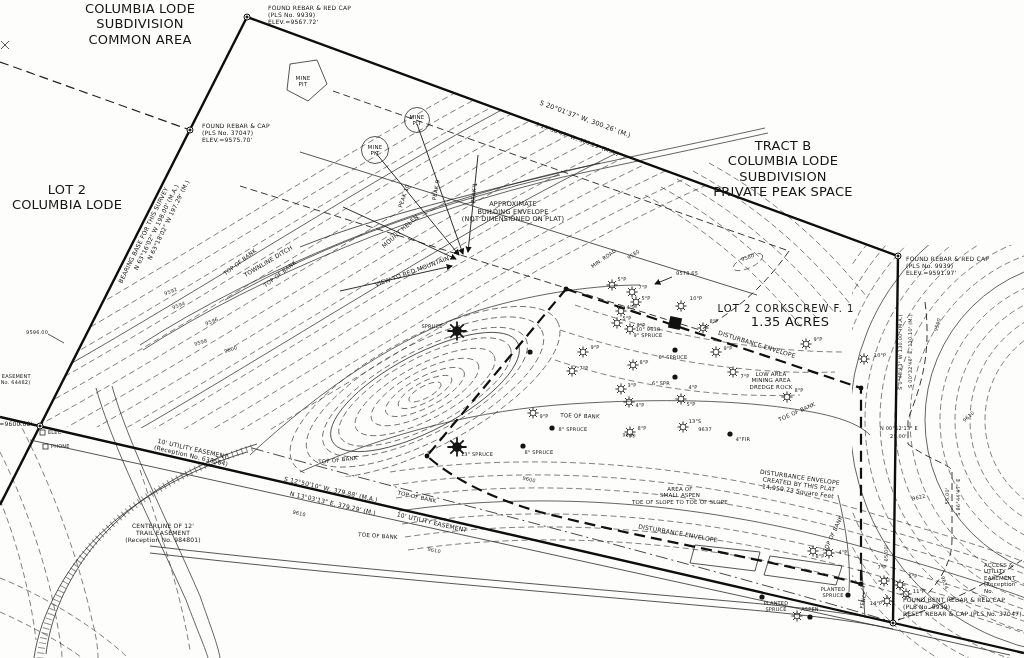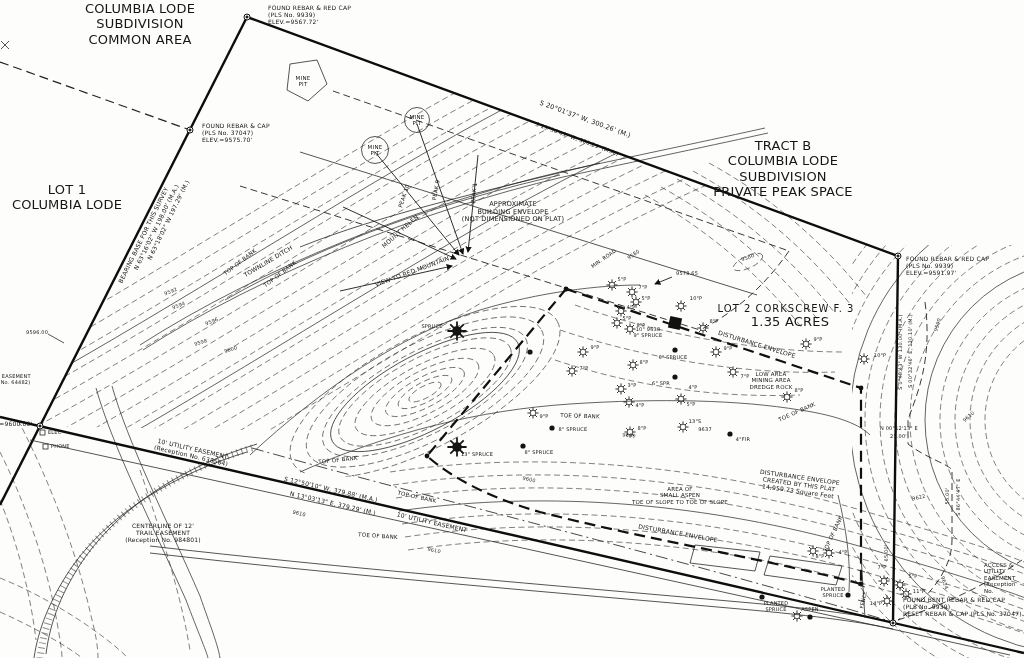--- a/index.html
+++ b/index.html
@@ -284,27 +284,27 @@
     <circle cx="40" cy="426" r="3"></circle>
         <circle cx="40" cy="426" r="1.1" fill="#111"></circle>
   </g>
 </svg>
 
 <div>
 
   <div class="lbl s7" style="left:140px;top:24px">COLUMBIA LODE
 SUBDIVISION
 COMMON AREA</div>
-  <div class="lbl s7" style="left:67px;top:197px">LOT 1
+  <div class="lbl s7" style="left:67px;top:197px">LOT 2
 COLUMBIA LODE</div>
   <div class="lbl s7" style="left:783px;top:169px">TRACT B
 COLUMBIA LODE
 SUBDIVISION
 PRIVATE PEAK SPACE</div>
-  <div class="lbl s10" style="left:786px;top:309px">LOT 2  CORKSCREW F. 3</div>
+  <div class="lbl s10" style="left:786px;top:309px">LOT 2  CORKSCREW F. 1</div>
   <div class="lbl s7" style="left:790px;top:322px">1.35  ACRES</div>
 
   <div class="lbl la" style="left:268px;top:4px">FOUND REBAR &amp; RED CAP
 (PLS No. 9939)
 ELEV.=9567.72'</div>
   <div class="lbl la" style="left:202px;top:122px">FOUND REBAR &amp; CAP
 (PLS No. 37047)
 ELEV.=9575.70'</div>
   <div class="lbl la" style="left:906px;top:255px">FOUND REBAR &amp; RED CAP
 (PLS No. 9939)

